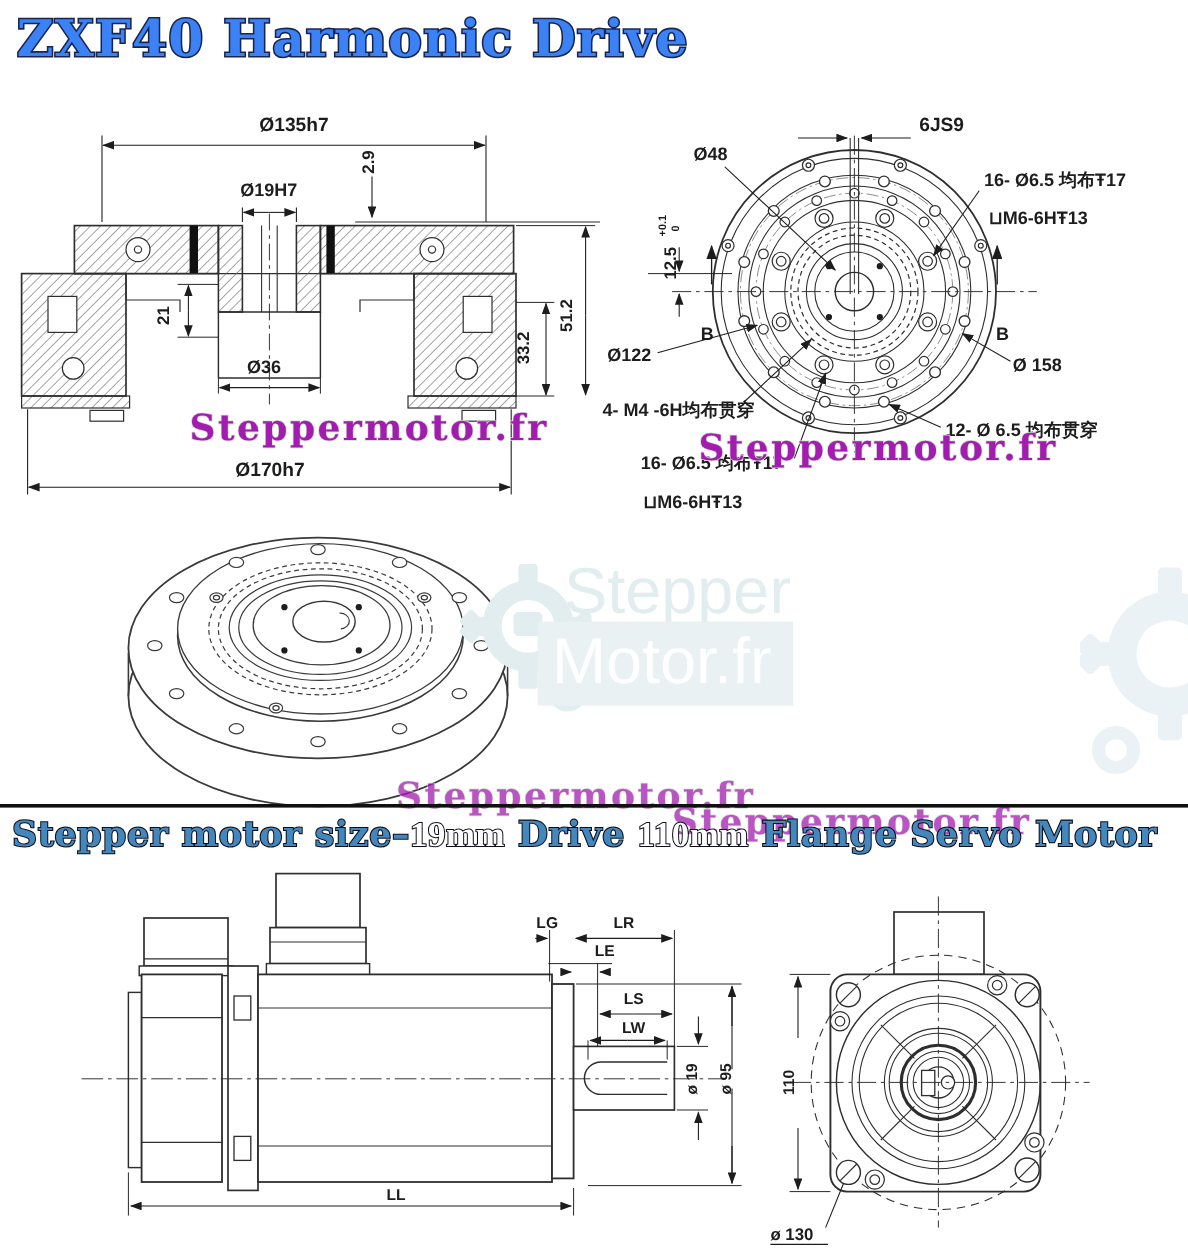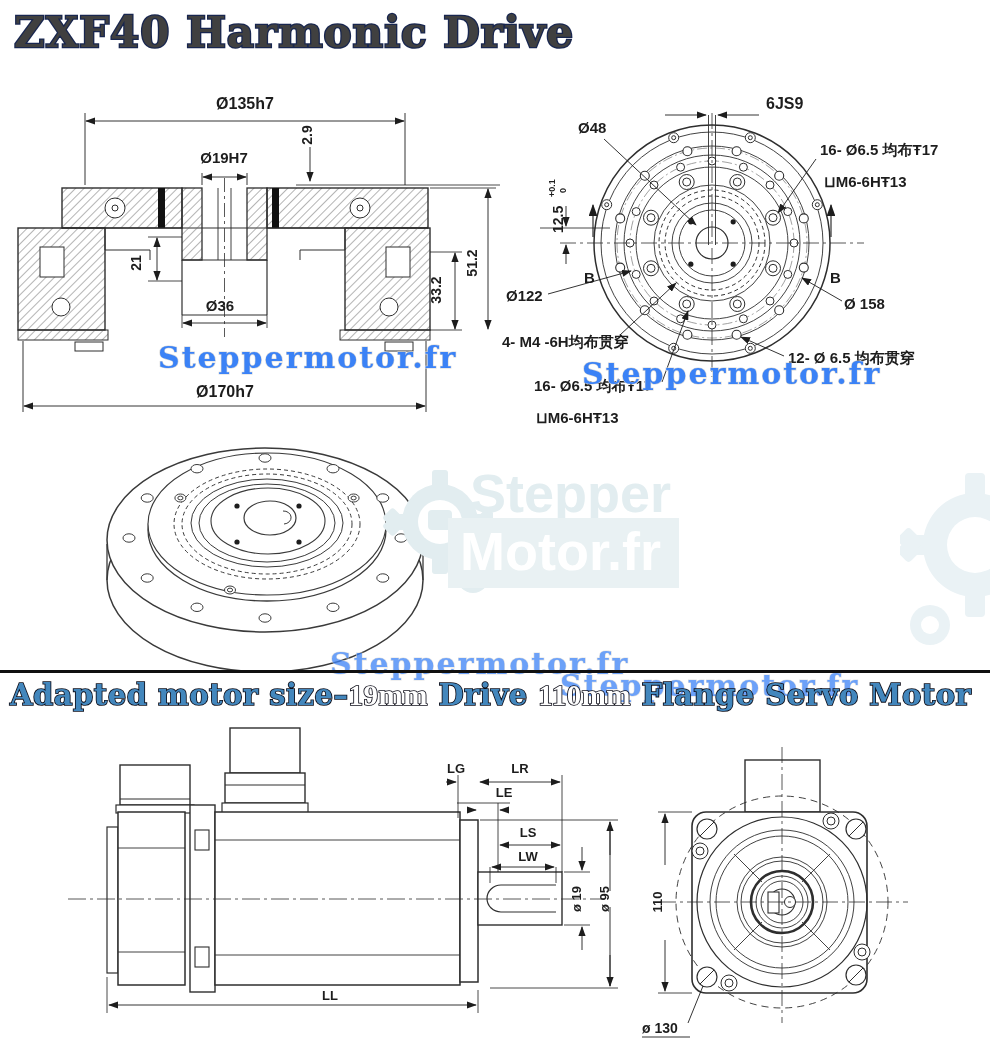--- a/index.html
+++ b/index.html
@@ -3,32 +3,32 @@
 <meta charset="utf-8">
 <style>
   html,body{margin:0;padding:0;background:#fff;}
   #page{position:relative;width:990px;height:1040px;background:#fff;overflow:hidden;
         font-family:"Liberation Sans",sans-serif;}
   .abs{position:absolute;}
 
   
   .big-title{
     font-family:"DejaVu Serif",serif;font-weight:bold;font-size:42px;letter-spacing:1px;
-    color:#404040;-webkit-text-stroke:2.6px #18264f;paint-order:stroke fill;white-space:nowrap;
+    color:#3b82f6;-webkit-text-stroke:2.6px #18264f;paint-order:stroke fill;white-space:nowrap;
   }
   .section-heading{font-family:"DejaVu Serif",serif;font-weight:bold;font-size:29px;
     letter-spacing:.5px;white-space:nowrap;}
   .hseg-blue{color:#4387bd;-webkit-text-stroke:1.7px #0d0d18;paint-order:stroke fill;}
   .hseg-white{color:#ffffff;-webkit-text-stroke:1.7px #0d0d18;paint-order:stroke fill;font-family:Liberation Serif, serif;}
 
   
   .wm-outline{font-family:"DejaVu Serif",serif;font-weight:bold;font-size:30px;letter-spacing:2px;
-    color:#3b82f6;-webkit-text-stroke:1.2px #d8d8d8;paint-order:stroke fill;white-space:nowrap;}
+    color:#a21caf;-webkit-text-stroke:1.2px #d8d8d8;paint-order:stroke fill;white-space:nowrap;}
   .wm-faint{opacity:.75;}
-  .logo-word{font-family:"Liberation Sans",sans-serif;font-weight:bold;white-space:nowrap;}
+  .logo-word{font-family:"Liberation Sans",sans-serif;font-weight:normal;white-space:nowrap;}
 
   .divider{background:#101010;}
 
   svg text{font-family:"Liberation Sans",sans-serif;font-weight:bold;fill:#1d1d1d;}
   .t16{font-size:16px;} .t15{font-size:15px;} .t14{font-size:14px;} .t13{font-size:13px;}
   .cjk{font-size:15px;}
 </style>
 </head>
 <body>
 
@@ -359,21 +359,21 @@
         <rect x="-60" y="34" width="22" height="18" rx="4" transform="rotate(45)"></rect>
       </g>
       <circle cx="75" cy="80" r="28" fill="#fff"></circle>
       <circle cx="30" cy="160" r="20"></circle>
       <circle cx="30" cy="160" r="9" fill="#fff"></circle>
     </g>
   </svg>
 
   <div class="abs divider" style="left:0;top:670px;width:990px;height:3px;z-index:2;"></div>
   <div class="abs section-heading" style="left:10px;top:678px;z-index:3;">
-    <span class="hseg-blue">Adapted motor size–</span><span class="hseg-white">19mm</span><span class="hseg-blue"> Drive </span><span class="hseg-white">110mm</span><span class="hseg-blue"> Flange Servo Motor</span>
+    <span class="hseg-blue">Stepper motor size–</span><span class="hseg-white">19mm</span><span class="hseg-blue"> Drive </span><span class="hseg-white">110mm</span><span class="hseg-blue"> Flange Servo Motor</span>
   </div>
 
   <svg class="abs" style="left:60px;top:715px;" width="600" height="325" viewBox="0 0 600 325">
     <defs>
       <marker id="a4" markerWidth="11" markerHeight="8" refX="10" refY="4" orient="auto">
         <path d="M0,0 L11,4 L0,8 z" fill="#1d1d1d"></path>
       </marker>
     </defs>
     <g fill="#fff" stroke="#2e2e2e">
 

